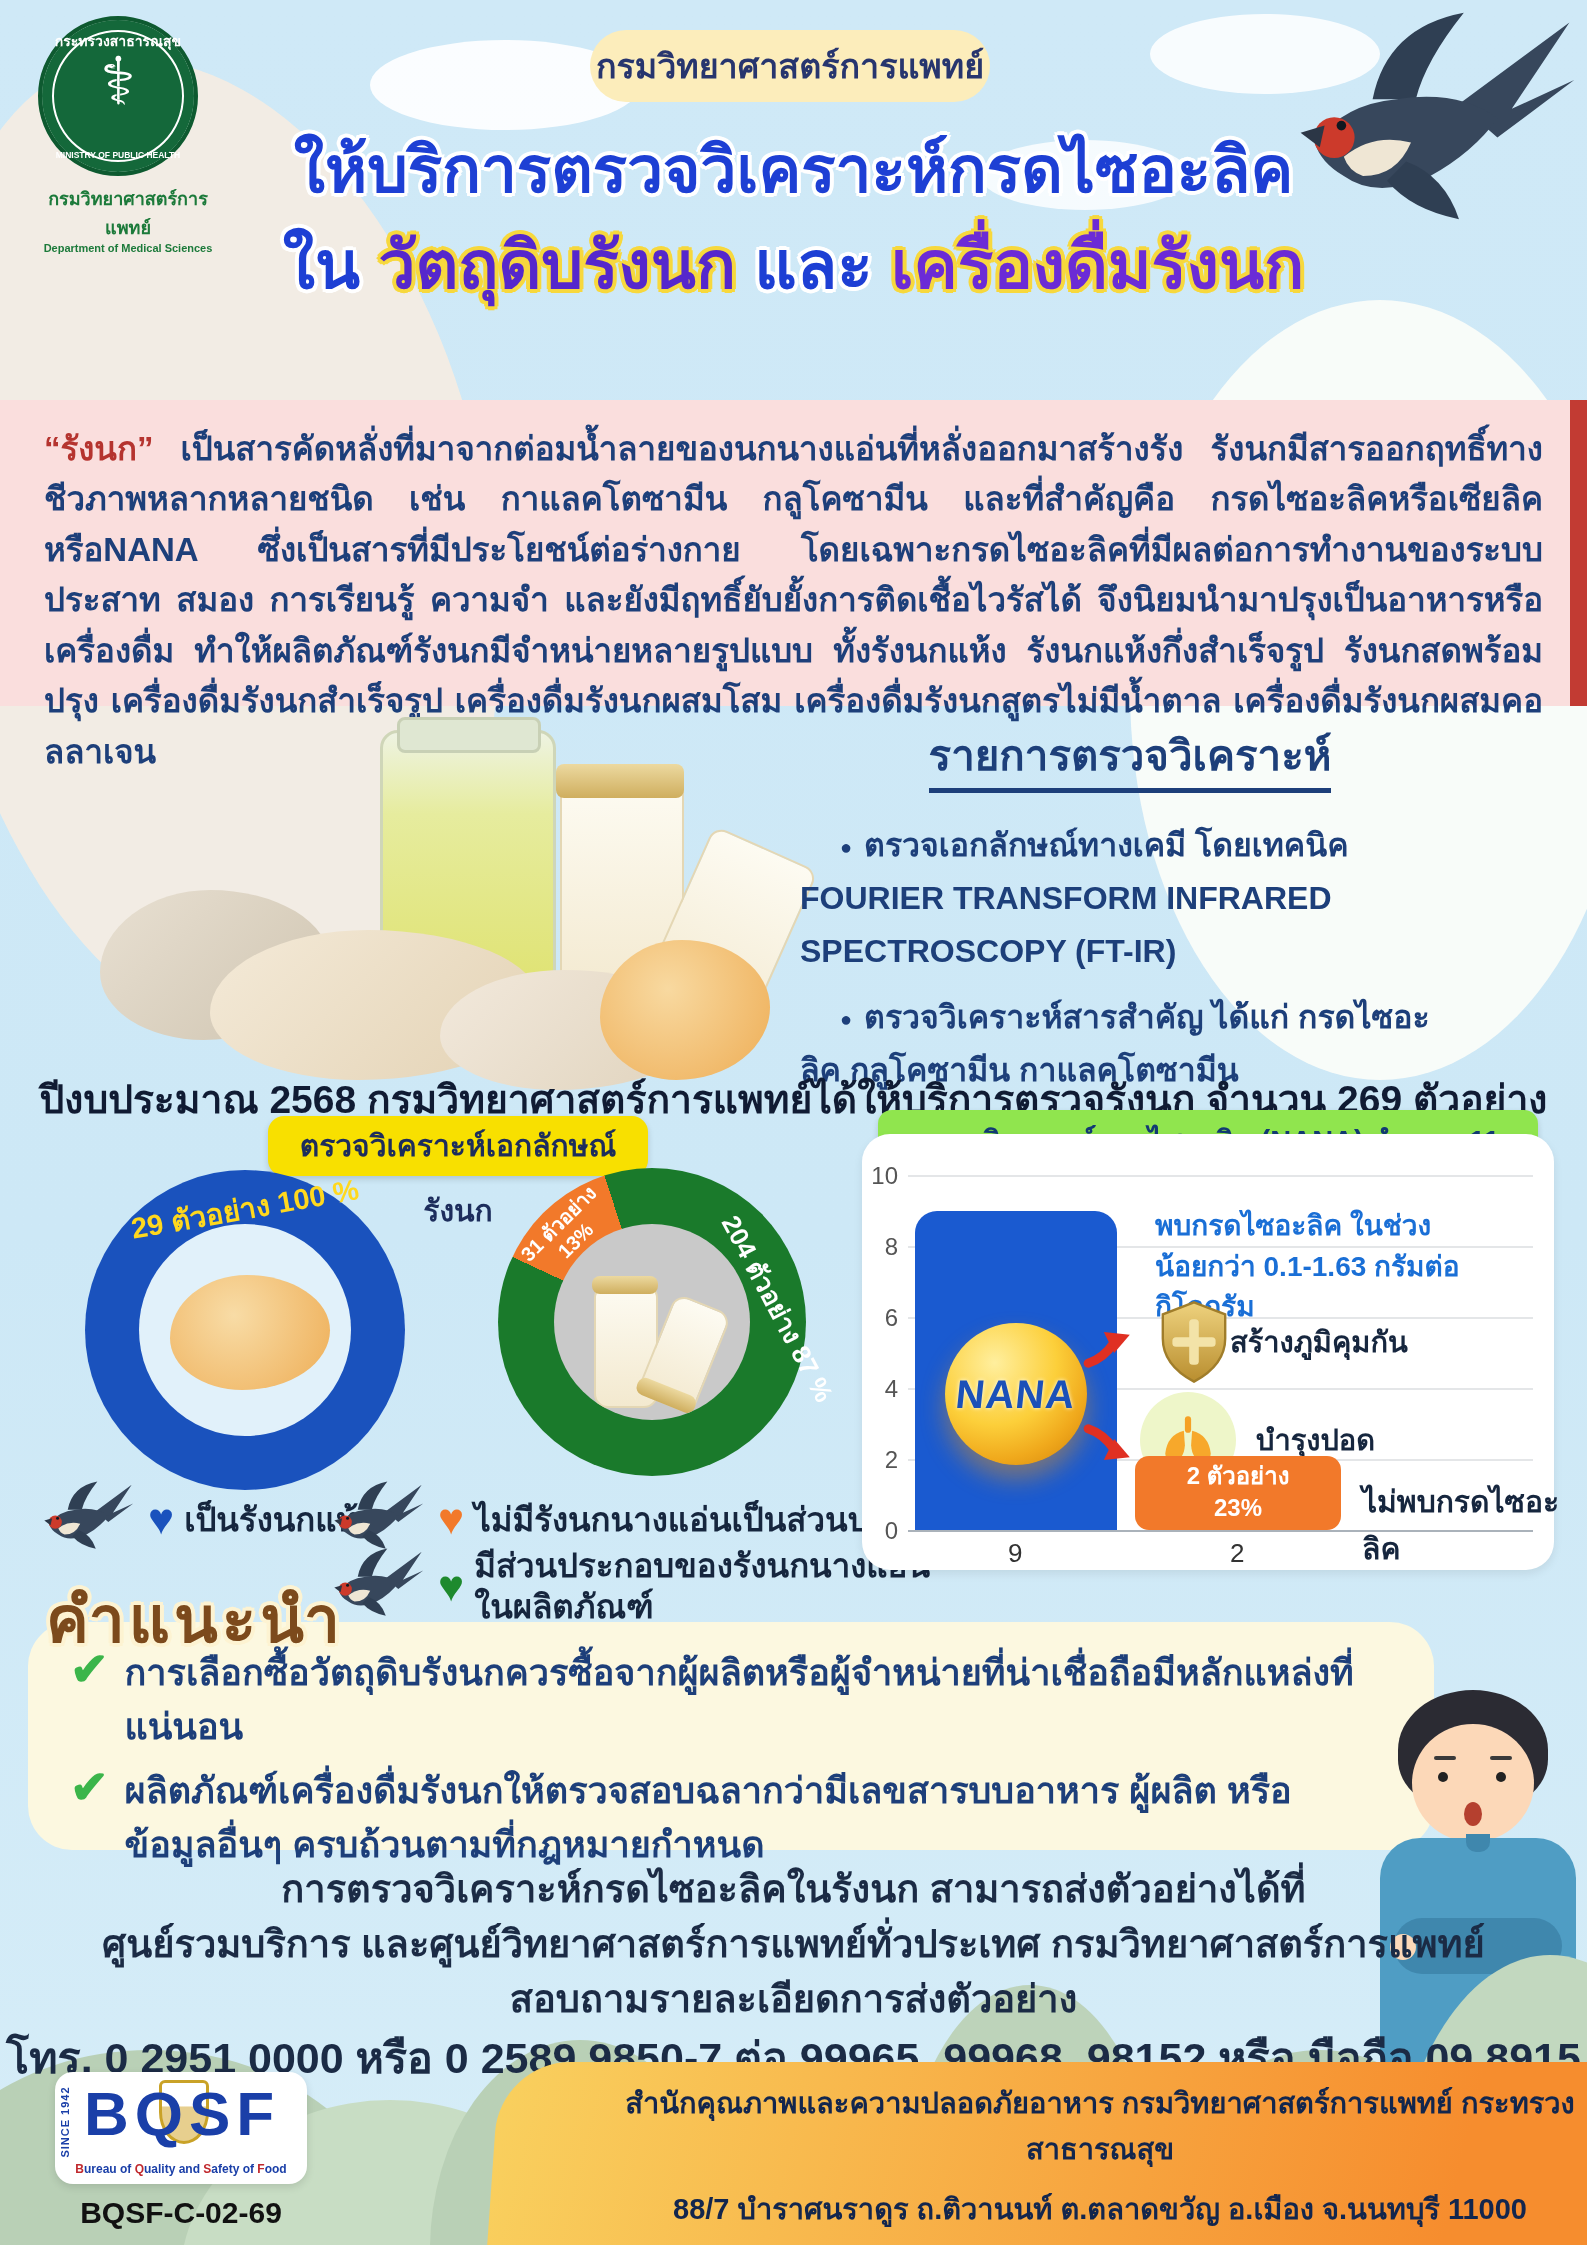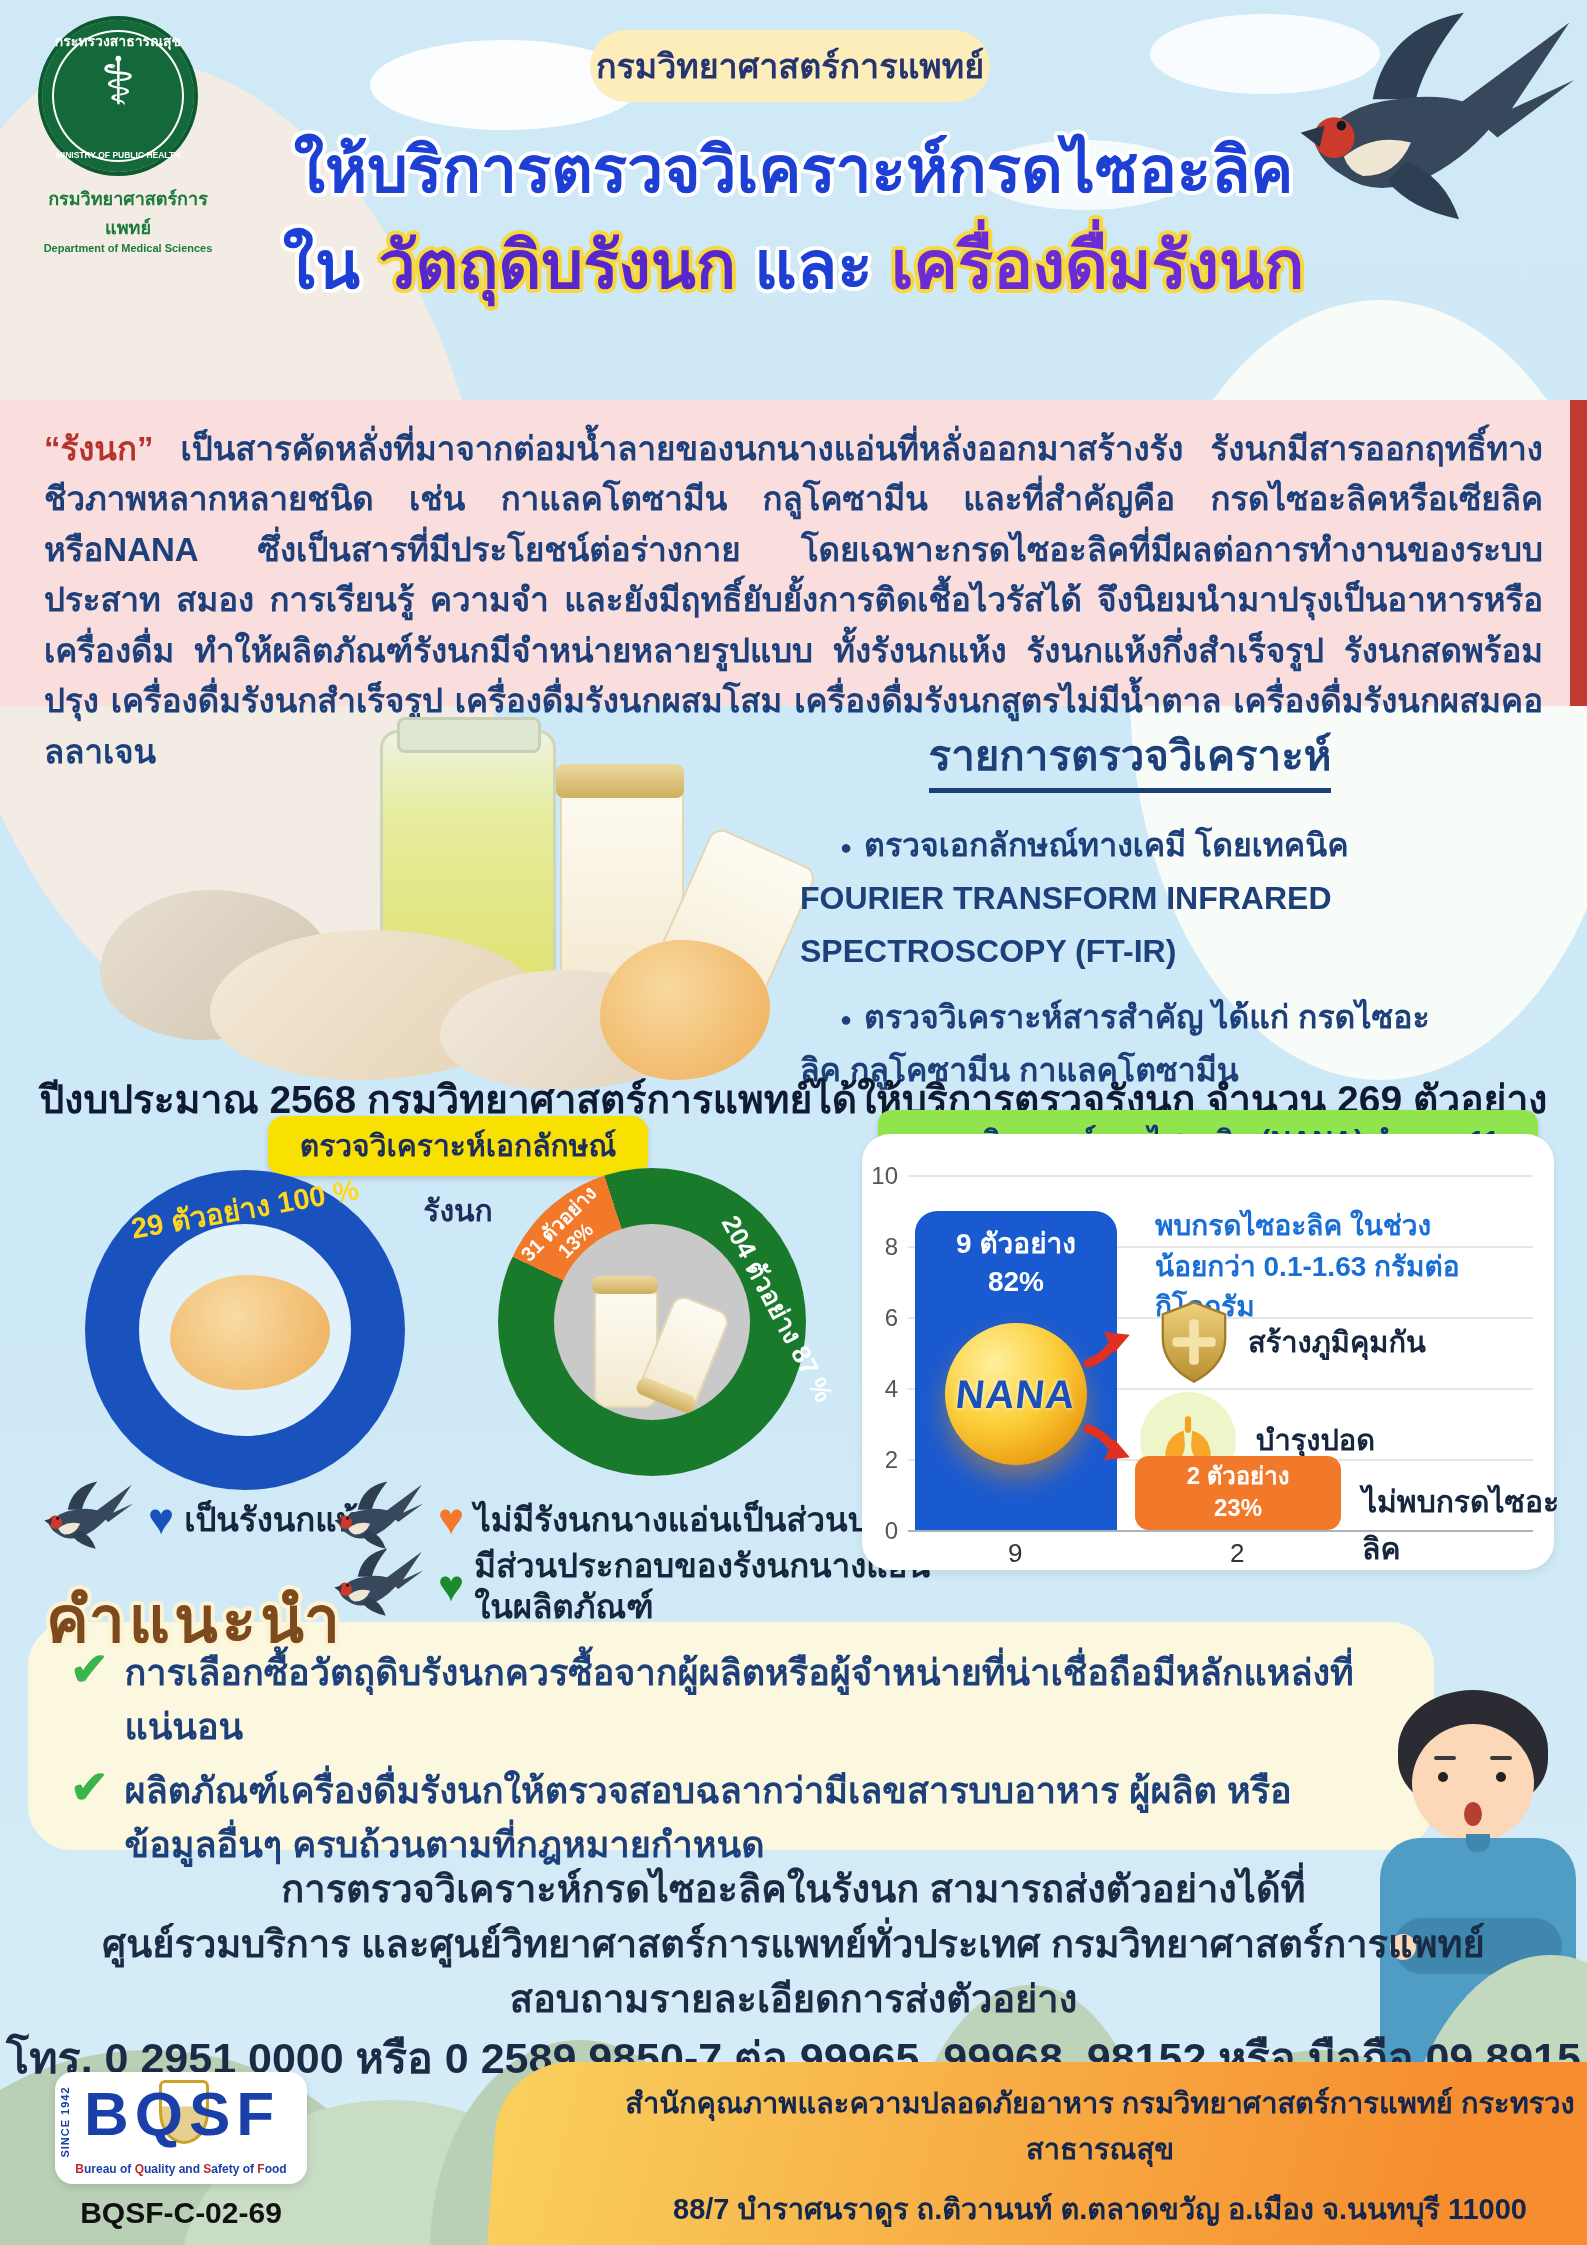--- a/index.html
+++ b/index.html
@@ -196,41 +196,37 @@
   <div class="grid" style="left:908px;top:1459px;width:625px;"></div>
   <div class="grid" style="left:908px;top:1530px;width:625px;background:#aab2ba;"></div>
   <div class="ytick" style="left:858px;top:1162px;">10</div>
   <div class="ytick" style="left:858px;top:1233px;">8</div>
   <div class="ytick" style="left:858px;top:1304px;">6</div>
   <div class="ytick" style="left:858px;top:1375px;">4</div>
   <div class="ytick" style="left:858px;top:1446px;">2</div>
   <div class="ytick" style="left:858px;top:1517px;">0</div>
 
   <div class="abs" style="left:915px;top:1211px;width:202px;height:319px;background:#1a5ad0;border-radius:22px 22px 0 0;">
-    <div class="bar-label" style="margin-top:14px;">
-      <div>9 ตัวอย่าง</div>
-      <div>82%</div>
-    </div>
     <div class="orb" style="position:absolute;left:30px;top:112px;width:142px;height:142px;">
       <span>NANA</span>
     </div>
     <svg viewBox="0 0 40 30" style="position:absolute;left:168px;top:118px;width:52px;height:40px;">
         <use href="#redarrow"></use>
       </svg>
     <svg viewBox="0 0 40 30" style="position:absolute;left:168px;top:212px;width:52px;height:40px;transform:scaleY(-1);">
         <use href="#redarrow"></use>
       </svg>
   </div>
 
   <div class="abs" style="left:1155px;top:1206px;width:390px;font-size:28px;font-weight:800;color:#1a6fd6;line-height:1.45;">
     <div>พบกรดไซอะลิค ในช่วง</div>
     <div>น้อยกว่า 0.1-1.63 กรัมต่อกิโลกรัม</div>
   </div>
 
-  <div class="abs" style="left:1158px;top:1300px;display:flex;align-items:center;gap:18px;">
+  <div class="abs" style="left:1158px;top:1300px;display:flex;align-items:center;">
     <svg viewBox="0 0 60 70" style="width:72px;height:84px;">
       <path d="M30,2 L56,12 V32 Q56,54 30,68 Q4,54 4,32 V12 Z" fill="url(#gold)" stroke="#a07d2a" stroke-width="2"></path>
       <rect x="26" y="16" width="8" height="38" rx="3" fill="#f3e3a8"></rect>
       <rect x="12" y="31" width="36" height="8" rx="3" fill="#f3e3a8"></rect>
     </svg>
     <span style="font-size:29px;font-weight:700;color:#16263e;">สร้างภูมิคุมกัน</span>
   </div>
 
   <div class="abs" style="left:1140px;top:1392px;display:flex;align-items:center;gap:20px;">
     <span class="f-ic" style="width:96px;height:96px;background:#eef6c9;">

